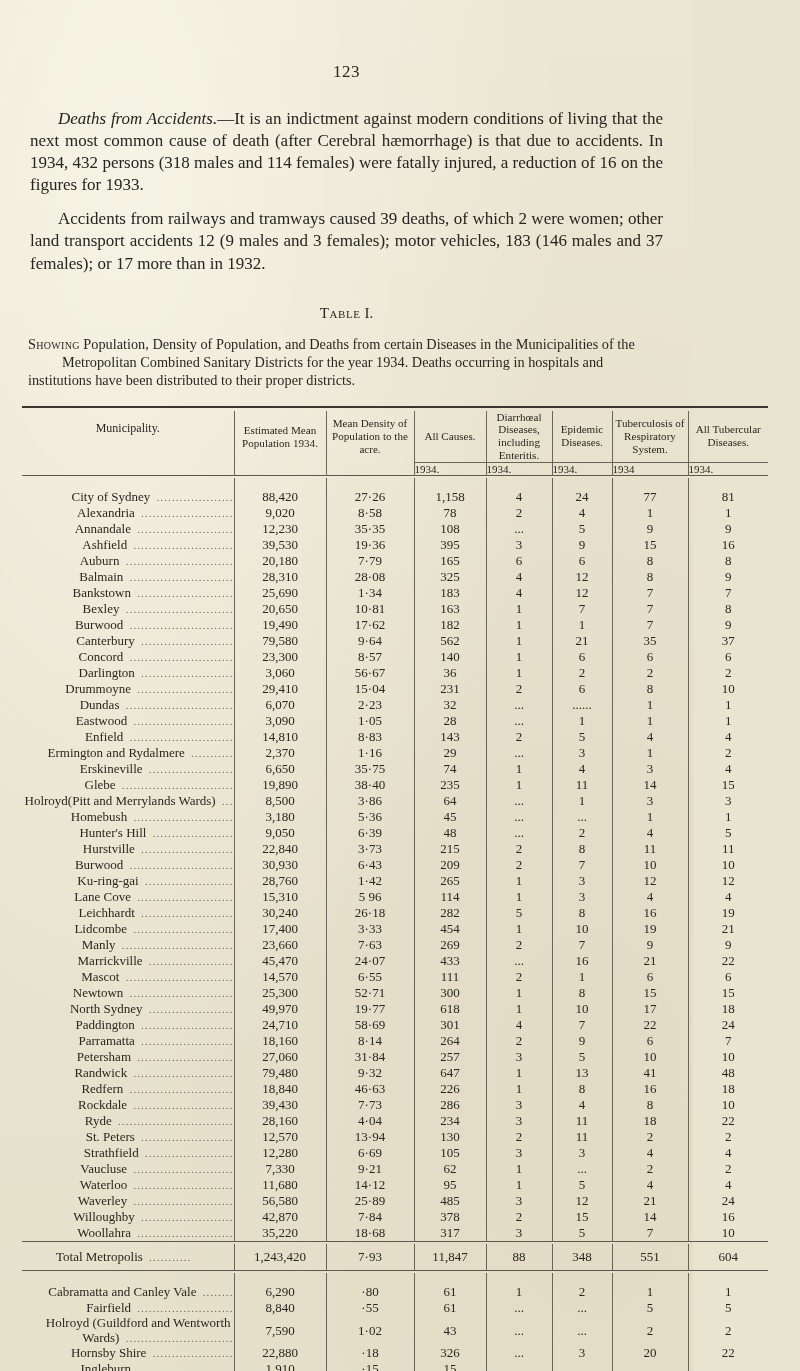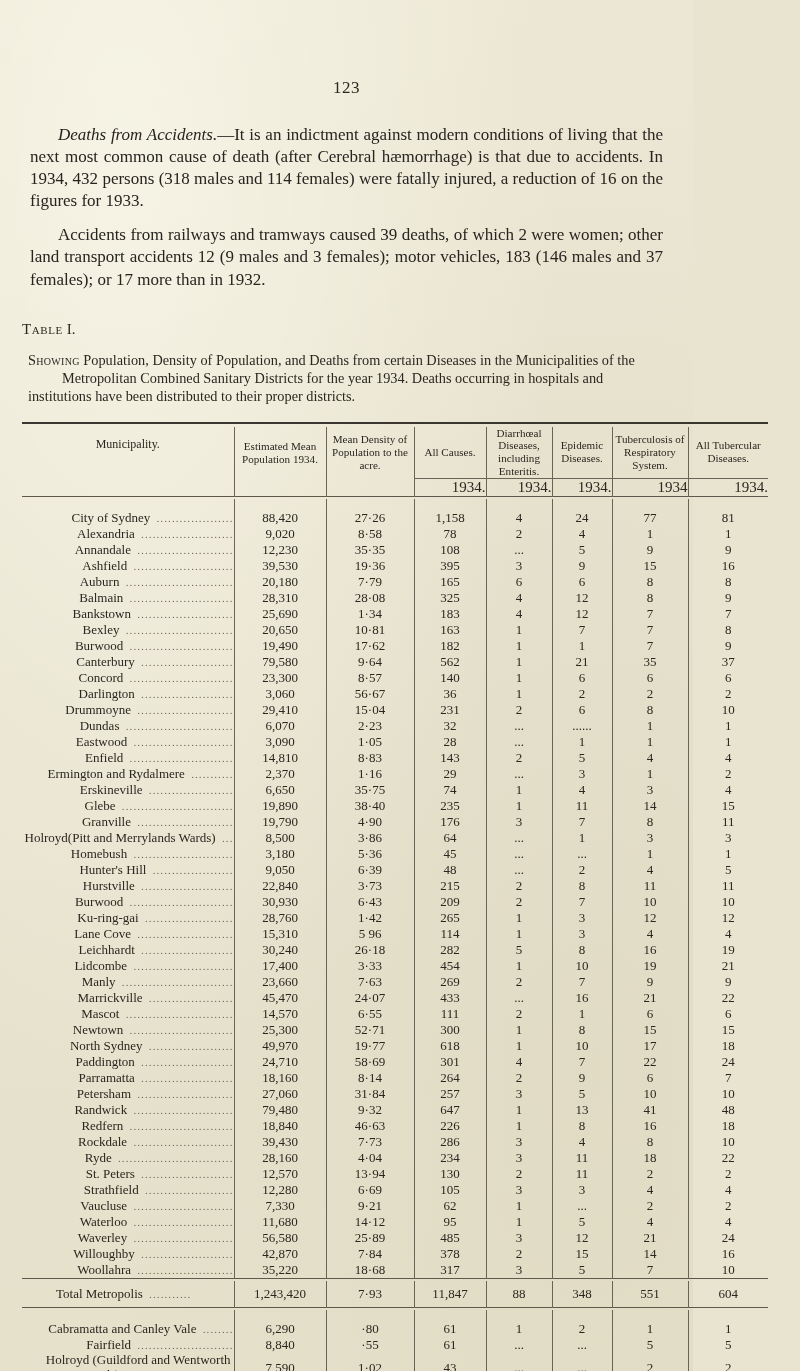--- a/index.html
+++ b/index.html
@@ -12,21 +12,21 @@
     background: #e9e4d0;
     font-family: "Liberation Serif", serif;
     color: #2a2720;
     overflow: hidden;
     position: relative;
   }
   .page {
     width: 693px;
     height: 1371px;
     box-sizing: border-box;
-    padding: 16px 22px;
+    padding: 0 22px;
     position: relative;
     background:
       radial-gradient(ellipse at 18% 12%, rgba(255,255,245,0.55) 0%, rgba(255,255,245,0) 55%),
       radial-gradient(ellipse at 85% 78%, rgba(200,190,160,0.18) 0%, rgba(200,190,160,0) 60%),
       linear-gradient(180deg, #ece7d4 0%, #e8e3cf 40%, #e6e1cb 100%);
   }
   .folio {
     text-align: center;
     font-size: 17px;
     padding-top: 62px;
@@ -39,21 +39,21 @@
     margin: 0;
     padding: 0 8px;
     text-indent: 28px;
     color: #272420;
   }
   .para.first { margin-top: 26px; }
   .para.second { margin-top: 12px; }
   .para i { font-style: italic; }
 
   .table-caption {
-    text-align: left;
+    text-align: center;
     margin-top: 30px;
     font-size: 15px;
   }
   .table-caption .tbl-word {
     font-variant: small-caps;
     letter-spacing: 0.6px;
   }
   .showing {
     margin-top: 13px;
     font-size: 14.3px;
@@ -100,22 +100,22 @@
     border-left: 1px solid #6a6458;
   }
   th.hcell.muni {
     border-left: none;
     vertical-align: middle;
     font-size: 12px;
     padding-bottom: 16px;
   }
   th.yr {
     font-weight: normal;
-    font-size: 15px;
-    text-align: right;
+    font-size: 11px;
+    text-align: left;
     border-left: 1px solid #6a6458;
     padding: 3px 2px 5px 2px;
     border-top: 1px solid #6a6458;
     margin-left: 8px;
   }
   th.yr.blank {
     border-top: none;
     border-left: 1px solid #6a6458;
   }
   th.yr.nob { border-left: none; border-top: none; }
@@ -417,30 +417,20 @@
           <td class="muni"><span class="nm">Glebe</span> <span class="leader">.............................</span></td>
           <td class="num">19,890</td>
           <td class="num">38·40</td>
           <td class="num">235</td>
           <td class="num">1</td>
           <td class="num">11</td>
           <td class="num">14</td>
           <td class="num">15</td>
         </tr>
         <tr>
-          <td class="muni"><span class="nm">Granville</span> <span class="leader">.........................</span></td>
-          <td class="num">19,790</td>
-          <td class="num">4·90</td>
-          <td class="num">176</td>
-          <td class="num">3</td>
-          <td class="num">7</td>
-          <td class="num">8</td>
-          <td class="num">11</td>
-        </tr>
-        <tr>
           <td class="muni"><span class="nm">Holroyd(Pitt and Merrylands Wards)</span> <span class="leader">...</span></td>
           <td class="num">8,500</td>
           <td class="num">3·86</td>
           <td class="num">64</td>
           <td class="num">...</td>
           <td class="num">1</td>
           <td class="num">3</td>
           <td class="num">3</td>
         </tr>
         <tr>

